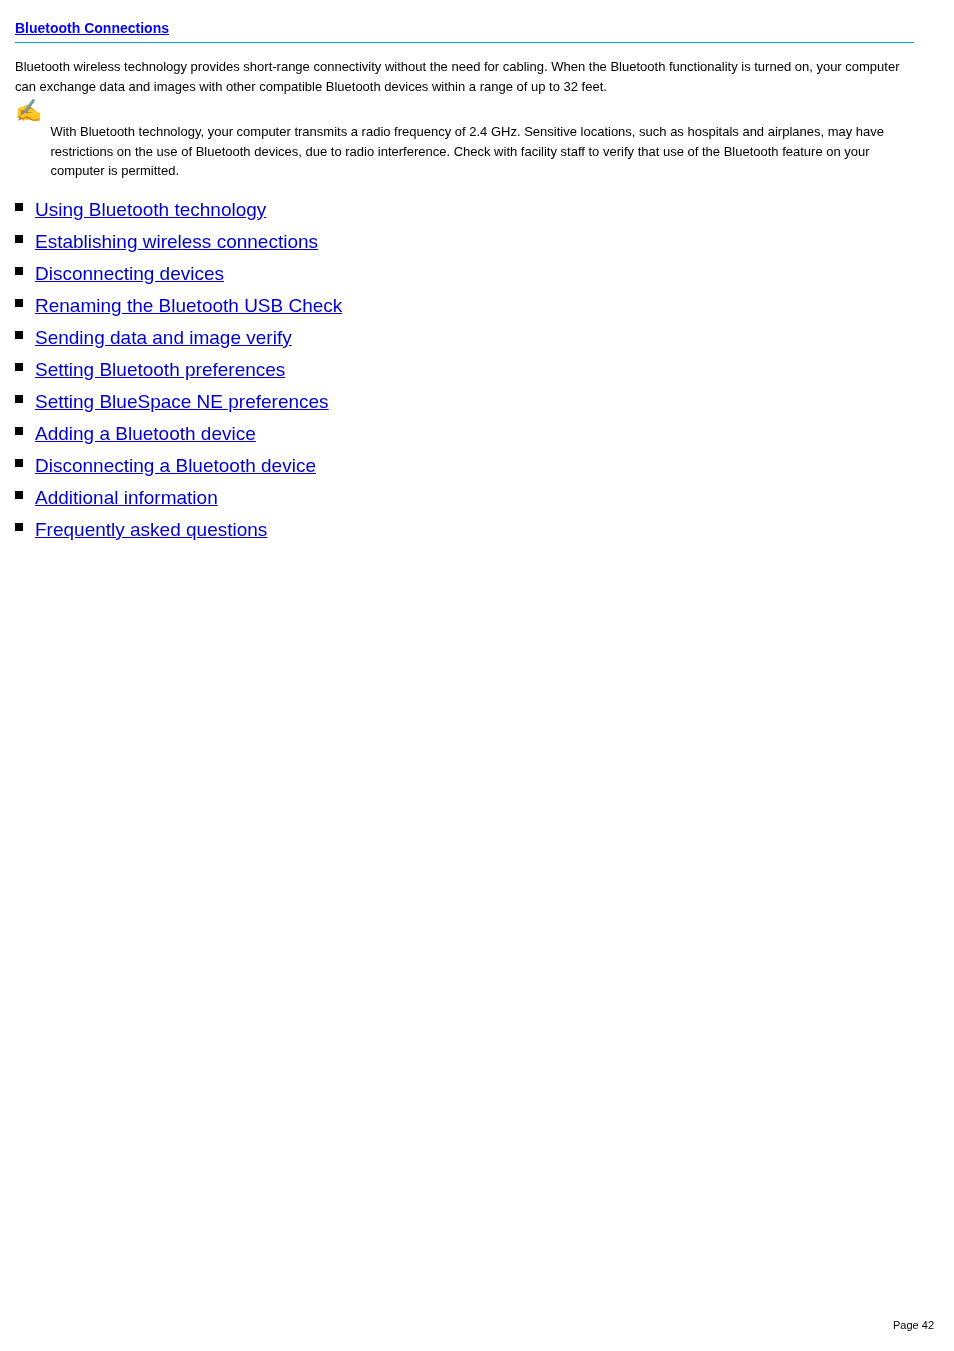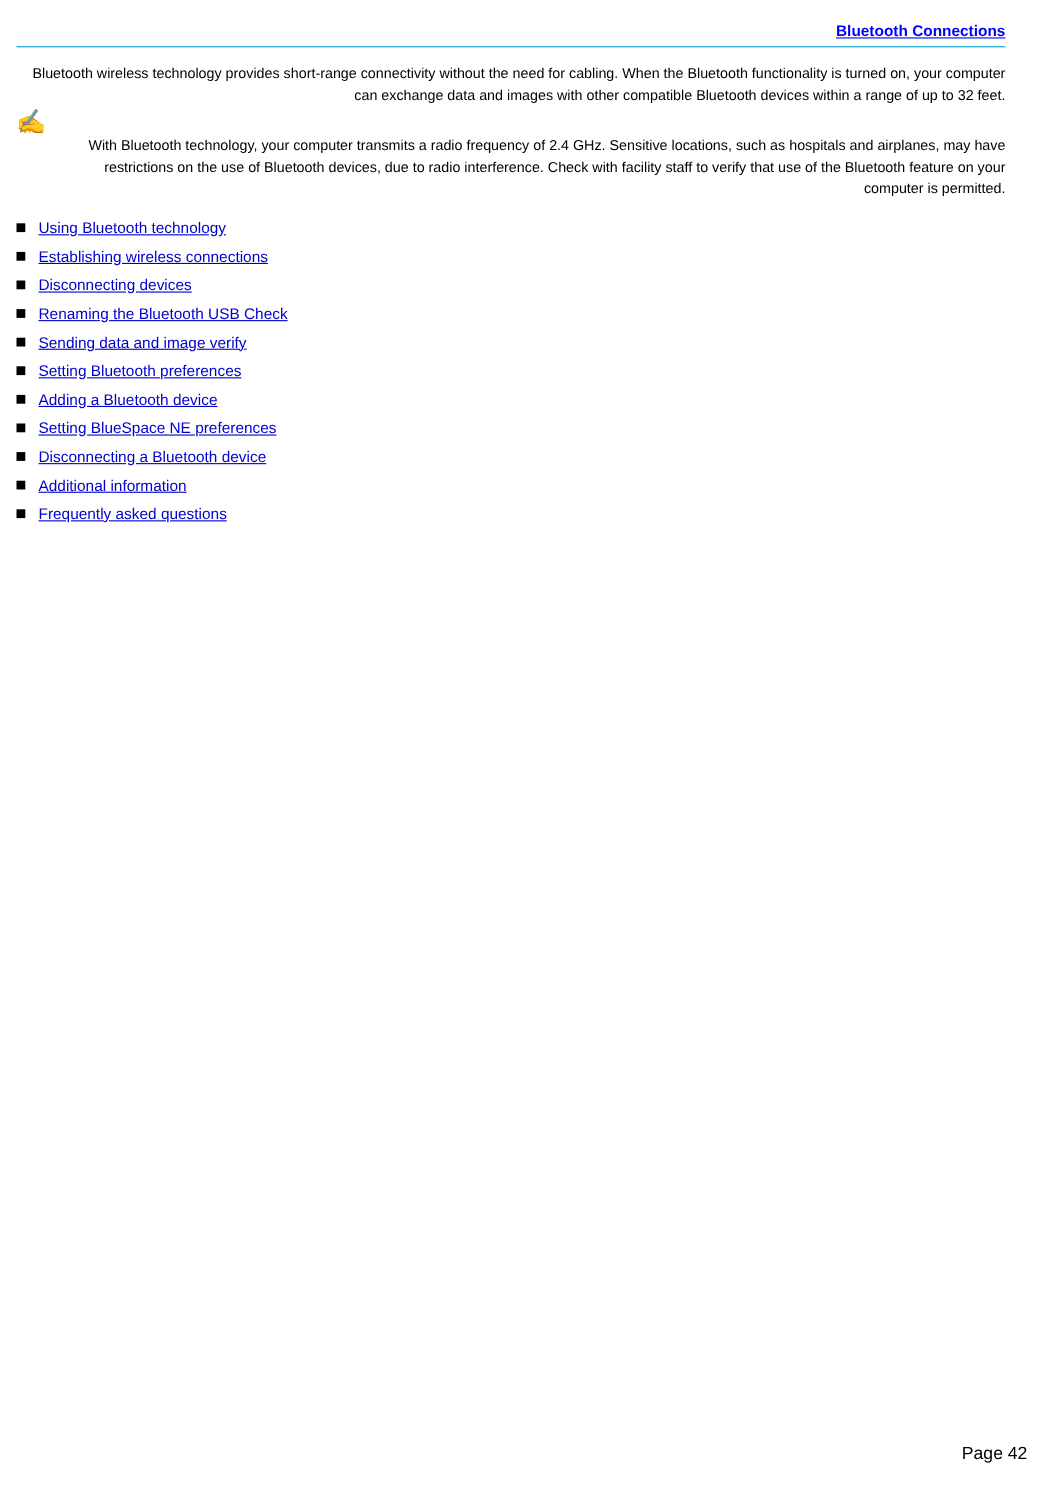--- a/index.html
+++ b/index.html
@@ -1,19 +1,18 @@
 <!DOCTYPE html>
 <html><head>
   <meta charset="utf-8">
   <style>
     * {
       margin: 0;
       padding: 0;
       box-sizing: border-box;
-      text-align: right;
     }
     body {
       font-family: Arial, Helvetica, sans-serif;
       font-size: 13px;
       color: #000;
       background: #fff;
       width: 954px;
       min-height: 1351px;
       position: relative;
     }
@@ -57,41 +56,41 @@
     }
     .links-list {
       list-style: none;
       padding: 0;
       margin: 0;
     }
     .links-list li {
       display: flex;
       align-items: flex-start;
       margin-bottom: 10px;
-      font-size: 14px;
+      font-size: 19px;
     }
     .bullet {
       width: 8px;
       height: 8px;
       background: #000;
       display: inline-block;
       margin-right: 12px;
       margin-top: 4px;
       flex-shrink: 0;
     }
     .links-list a {
       color: #00c;
       text-decoration: underline;
       cursor: pointer;
     }
     .page-number {
       position: absolute;
       bottom: 20px;
       right: 20px;
-      font-size: 16px;
+      font-size: 11px;
       color: #000;
     }
   </style>
 </head>
 <body>
 
 <div class="page-container">
 
   <div class="page-title">Bluetooth Connections</div>
 
@@ -122,25 +121,25 @@
       <li>
         <span class="bullet"></span>
         <a href="#">Sending data and image verify</a>
       </li>
       <li>
         <span class="bullet"></span>
         <a href="#">Setting Bluetooth preferences</a>
       </li>
       <li>
         <span class="bullet"></span>
-        <a href="#">Adding a Bluetooth device</a>
+        <a href="#">Setting BlueSpace NE preferences</a>
       </li>
       <li>
         <span class="bullet"></span>
-        <a href="#">Setting BlueSpace NE preferences</a>
+        <a href="#">Adding a Bluetooth device</a>
       </li>
       <li>
         <span class="bullet"></span>
         <a href="#">Disconnecting a Bluetooth device</a>
       </li>
       <li>
         <span class="bullet"></span>
         <a href="#">Additional information</a>
       </li>
       <li>

